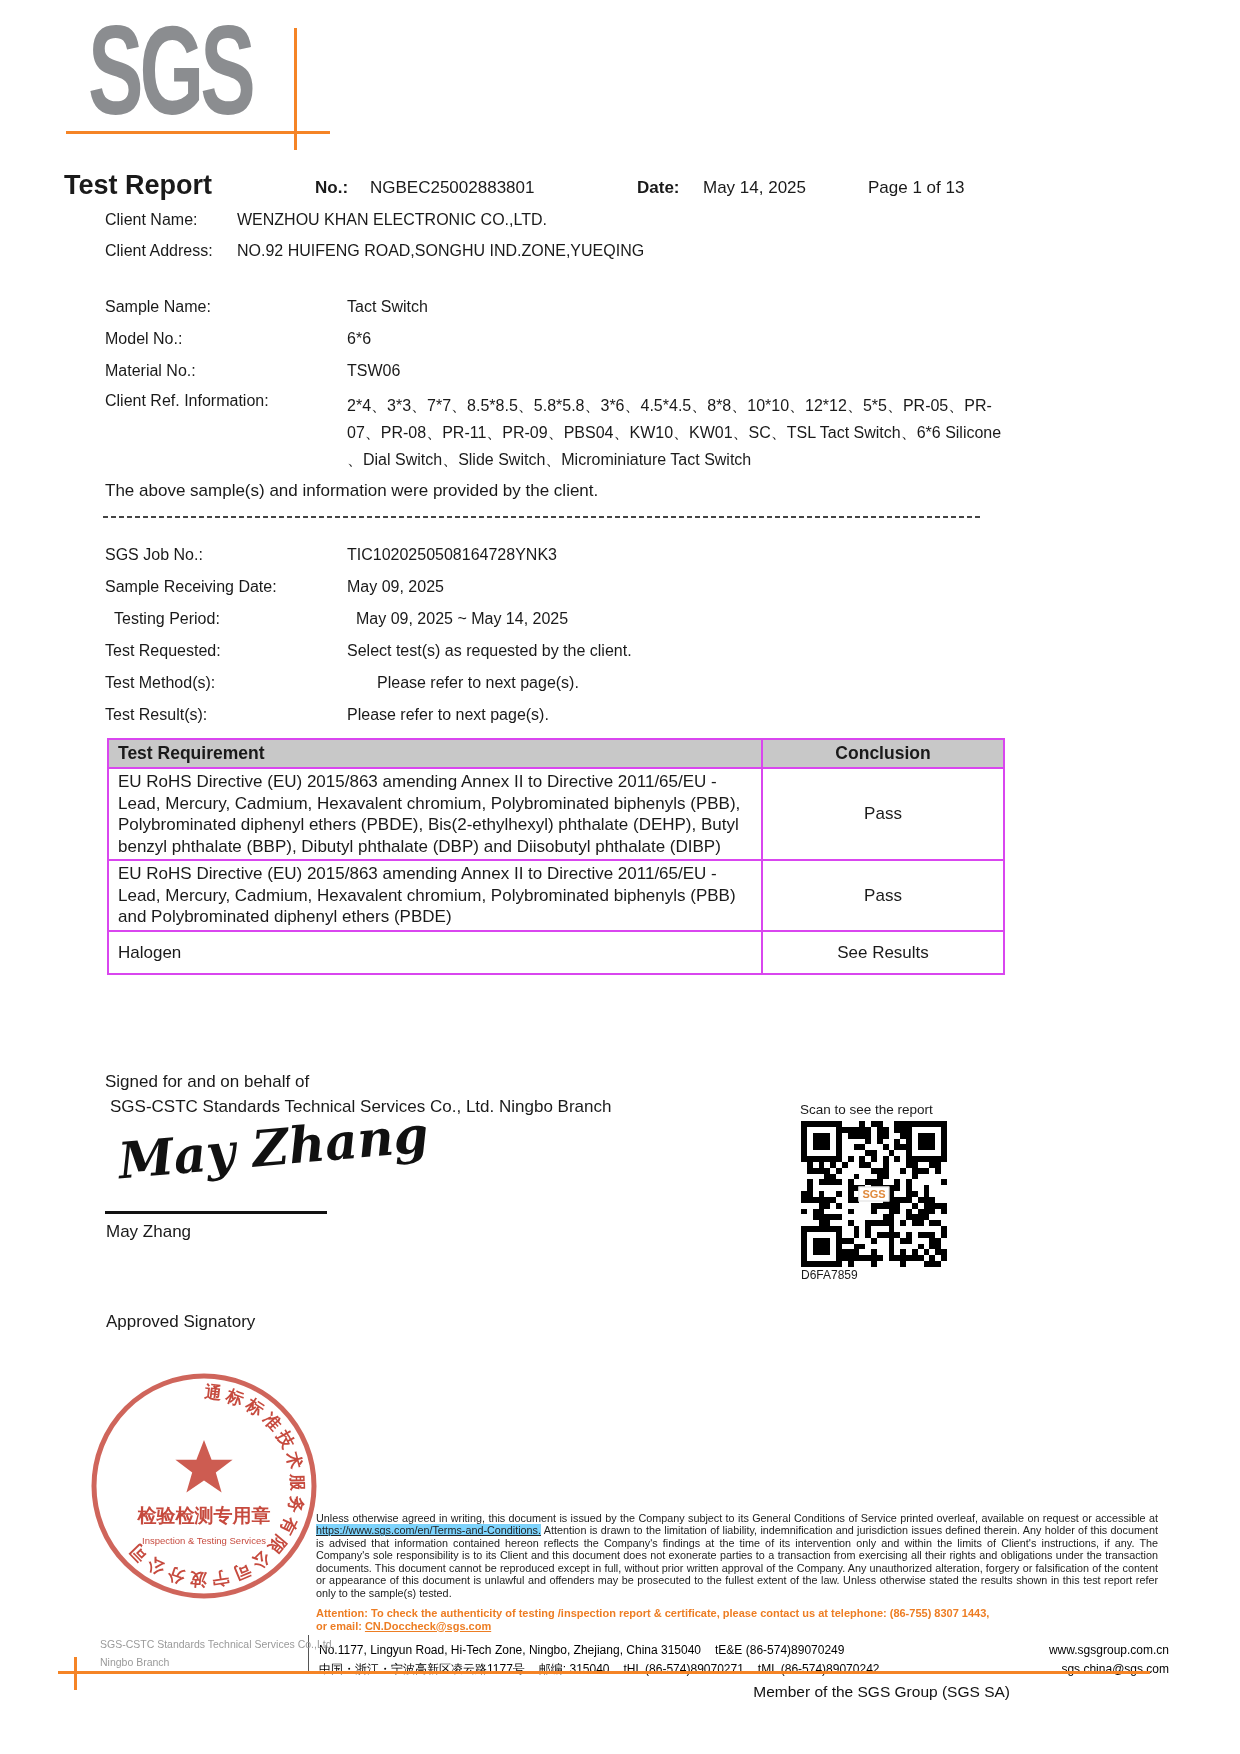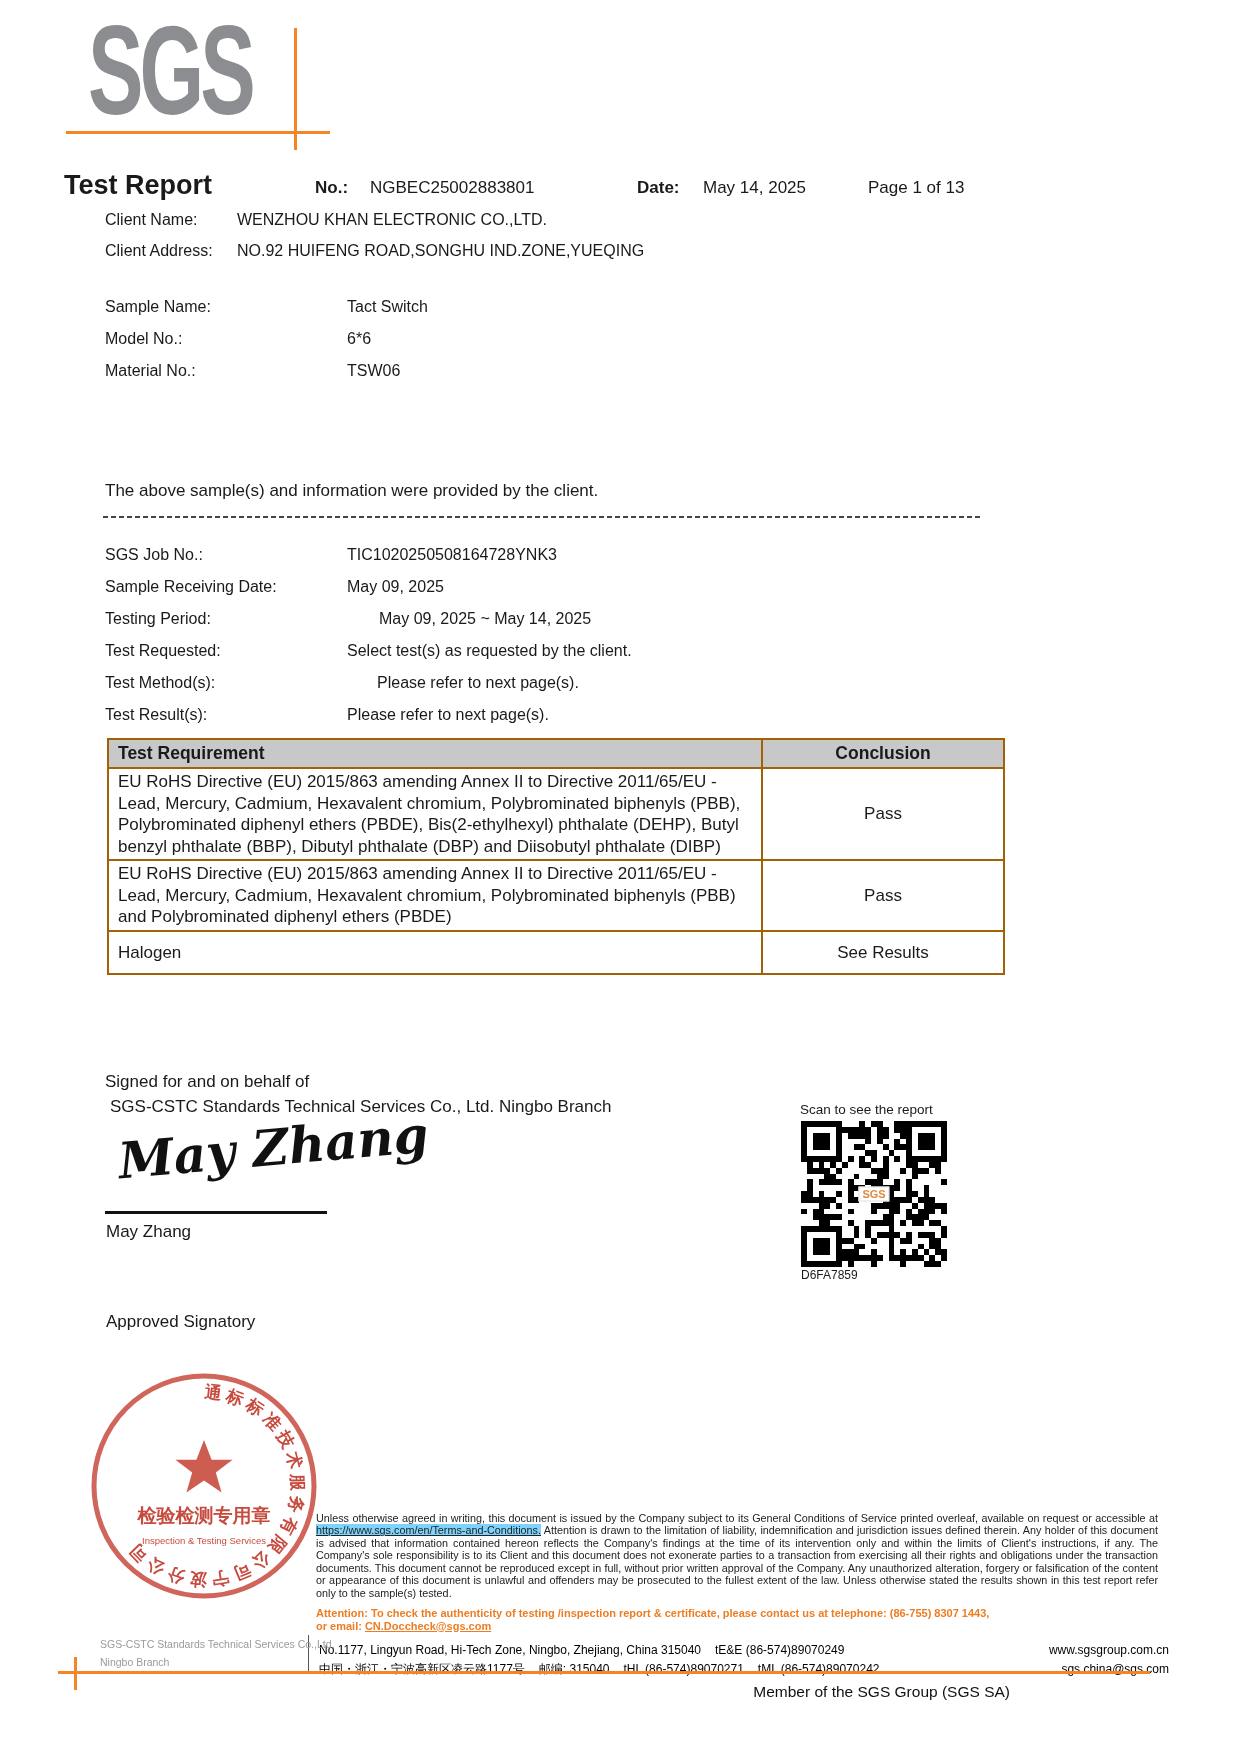--- a/index.html
+++ b/index.html
@@ -27,21 +27,21 @@
   .lbl-sm{display:inline-block;width:132px;flex:none;}
   .lbl-lg{display:inline-block;width:242px;flex:none;}
   .val-wrap{width:660px;line-height:27px;}
   .note{left:105px;top:481px;font-size:17px;}
   .dashline{left:103px;top:516px;width:878px;height:2px;
     background:repeating-linear-gradient(90deg,#444 0 5px,transparent 5px 8px);}
 
   
   .rtable{position:absolute;left:107px;top:738px;width:898px;border-collapse:collapse;
     font-size:17px;}
-  .rtable th,.rtable td{border:2px solid #a16207;padding:2px 9px;vertical-align:middle;}
+  .rtable th,.rtable td{border:2px solid #d946ef;padding:2px 9px;vertical-align:middle;}
   .rtable th{background:#c8c8c8;text-align:left;font-size:17.5px;padding:3px 9px;}
   .rtable th.ccol,.rtable td.ccol{text-align:center;width:222px;}
   .rtable td{line-height:21.5px;}
   .rtable td.halogen{padding:10px 9px;}
 
   
   .sig-line1{left:105px;top:1072px;font-size:17px;}
   .sig-line2{left:110px;top:1097px;font-size:17px;}
   .sig-script{left:118px;top:1118px;font-family:"DejaVu Serif","Liberation Serif",serif;
     font-style:italic;font-weight:bold;font-size:50px;transform:rotate(-5deg);color:#111;}
@@ -109,32 +109,36 @@
     <span>Tact Switch</span>
   </div>
   <div class="row" style="left:105px;top:330px;">
     <span class="lbl-lg">Model No.:</span>
     <span>6*6</span>
   </div>
   <div class="row" style="left:105px;top:362px;">
     <span class="lbl-lg">Material No.:</span>
     <span>TSW06</span>
   </div>
+  <div class="row" style="left:105px;top:392px;">
+    <span class="lbl-lg">Client Ref. Information:</span>
+    <span class="val-wrap">2*4、3*3、7*7、8.5*8.5、5.8*5.8、3*6、4.5*4.5、8*8、10*10、12*12、5*5、PR-05、PR-07、PR-08、PR-11、PR-09、PBS04、KW10、KW01、SC、TSL Tact Switch、6*6 Silicone 、Dial Switch、Slide Switch、Microminiature Tact Switch</span>
+  </div>
   <div class="abs note">The above sample(s) and information were provided by the client.</div>
   <div class="abs dashline"></div>
 
   <div class="row" style="left:105px;top:546px;">
     <span class="lbl-lg">SGS Job No.:</span>
     <span>TIC1020250508164728YNK3</span>
   </div>
   <div class="row" style="left:105px;top:578px;">
     <span class="lbl-lg">Sample Receiving Date:</span>
     <span>May 09, 2025</span>
   </div>
-  <div class="row" style="left:105px;top:610px;gap:32px;">
+  <div class="row" style="left:114px;top:610px;">
     <span class="lbl-lg">Testing Period:</span>
     <span>May 09, 2025 ~ May 14, 2025</span>
   </div>
   <div class="row" style="left:105px;top:642px;">
     <span class="lbl-lg">Test Requested:</span>
     <span>Select test(s) as requested by the client.</span>
   </div>
   <div class="row" style="left:105px;top:674px;gap:30px;">
     <span class="lbl-lg">Test Method(s):</span>
     <span>Please refer to next page(s).</span>

